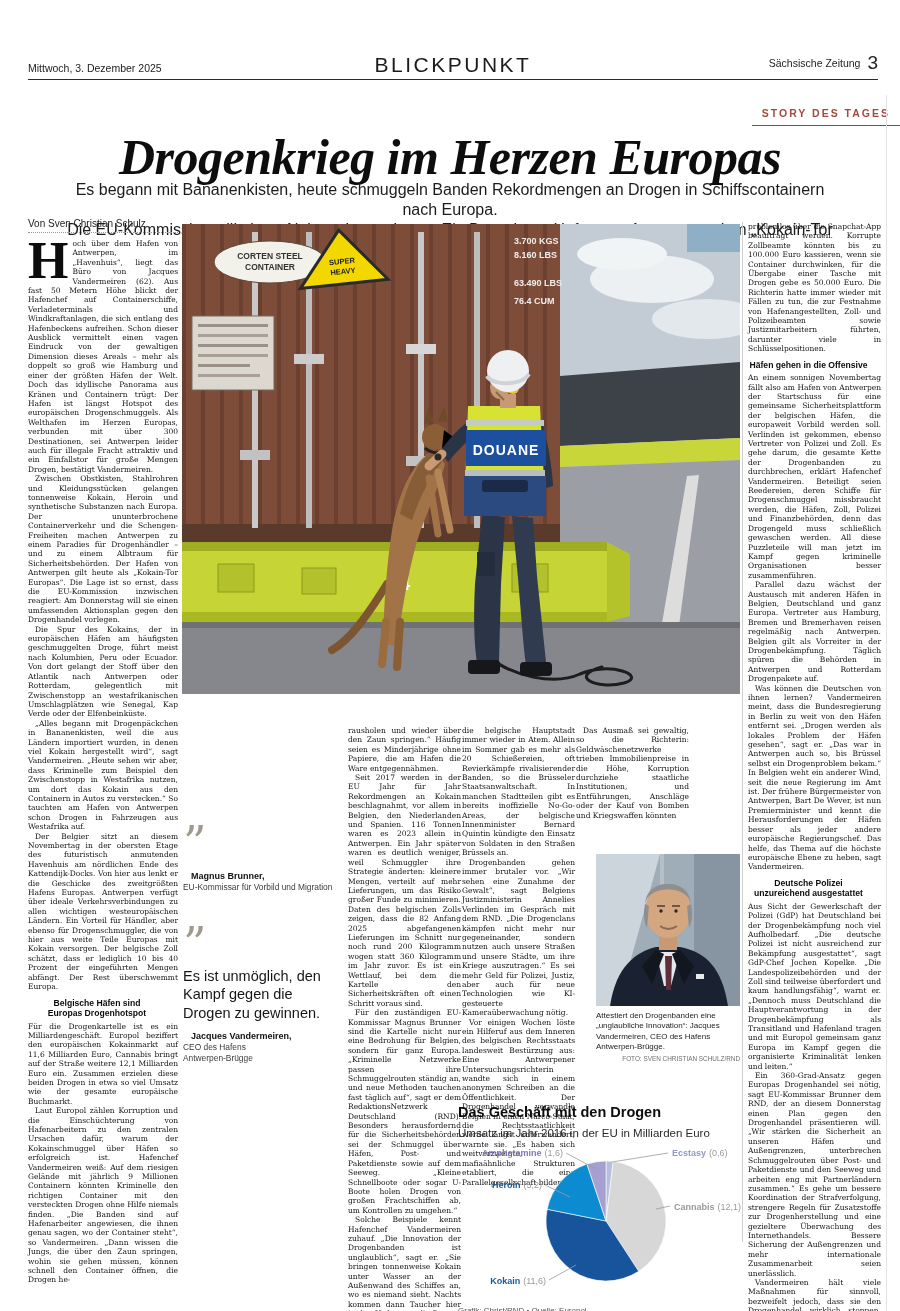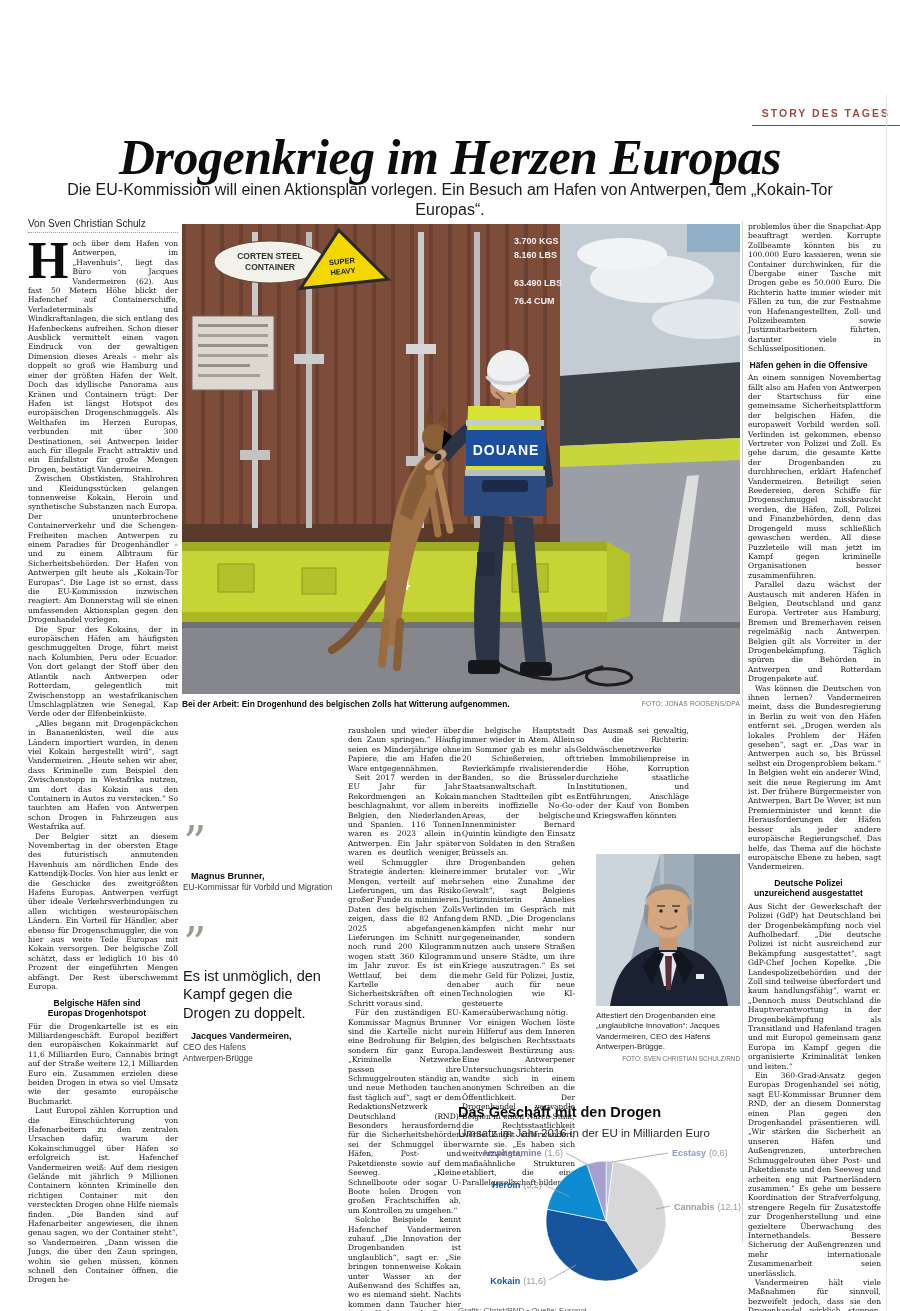--- a/index.html
+++ b/index.html
@@ -53,26 +53,34 @@
   .leader{stroke:#9a9a9a;stroke-width:.8;}
   
   .vrule{position:absolute;left:742px;top:222px;width:1px;height:1020px;background:#cfcfcf;}
   .edge{position:absolute;left:886px;top:95px;bottom:0;width:1px;background:#e2e2e2;}
 </style>
 </head>
 <body>
 
 <div class="page">
 
+  <div class="masthead">
+    <div class="m-date">Mittwoch, 3. Dezember 2025</div>
+    <div class="m-section">BLICKPUNKT</div>
+    <div class="m-right">
+      <span>Sächsische Zeitung</span><span class="m-page">3</span>
+    </div>
+  </div>
 
   <div class="kicker-wrap">
     <span class="kicker">STORY DES TAGES</span>
   </div>
   <h1 class="headline" style="margin:12px;font-style:italic;">Drogenkrieg im Herzen Europas</h1>
   <div class="subtitle">
+    <div>Es begann mit Bananenkisten, heute schmuggeln Banden Rekordmengen an Drogen in Schiffscontainern nach Europa.</div>
     <div>Die EU-Kommission will einen Aktionsplan vorlegen. Ein Besuch am Hafen von Antwerpen, dem „Kokain-Tor Europas“.</div>
   </div>
 
   <div class="col" style="left:28px;top:218px;width:150px;">
     <div class="byline">Von Sven Christian Schulz</div>
     <p class="bp noind"><span class="dropcap">H</span><span>och über dem Hafen von Antwerpen, im „Havenhuis“, liegt das Büro von Jacques Vandermeiren (62). Aus fast 50 Metern Höhe blickt der Hafenchef auf Containerschiffe, Verladeterminals und Windkraftanlagen, die sich entlang des Hafenbeckens aufreihen. Schon dieser Ausblick vermittelt einen vagen Eindruck von der gewaltigen Dimension dieses Areals – mehr als doppelt so groß wie Hamburg und einer der größten Häfen der Welt. Doch das idyllische Panorama aus Kränen und Containern trügt: Der Hafen ist längst Hotspot des europäischen Drogenschmuggels. Als Welthafen im Herzen Europas, verbunden mit über 300 Destinationen, sei Antwerpen leider auch für illegale Fracht attraktiv und ein Einfallstor für große Mengen Drogen, bestätigt Vandermeiren.</span></p>
     <p class="bp">Zwischen Obstkisten, Stahlrohren und Kleidungsstücken gelangen tonnenweise Kokain, Heroin und synthetische Substanzen nach Europa. Der ununterbrochene Containerverkehr und die Schengen-Freiheiten machen Antwerpen zu einem Paradies für Drogenhändler – und zu einem Albtraum für Sicherheitsbehörden. Der Hafen von Antwerpen gilt heute als „Kokain-Tor Europas“. Die Lage ist so ernst, dass die EU-Kommission inzwischen reagiert: Am Donnerstag will sie einen umfassenden Aktionsplan gegen den Drogenhandel vorlegen.</p>
     <p class="bp">Die Spur des Kokains, der in europäischen Häfen am häufigsten geschmuggelten Droge, führt meist nach Kolumbien, Peru oder Ecuador. Von dort gelangt der Stoff über den Atlantik nach Antwerpen oder Rotterdam, gelegentlich mit Zwischenstopp an westafrikanischen Umschlagplätzen wie Senegal, Kap Verde oder der Elfenbeinküste.</p>
     <p class="bp">„Alles begann mit Drogenpäckchen in Bananenkisten, weil die aus Ländern importiert wurden, in denen viel Kokain hergestellt wird“, sagt Vandermeiren. „Heute sehen wir aber, dass Kriminelle zum Beispiel den Zwischenstopp in Westafrika nutzen, um dort das Kokain aus den Containern in Autos zu verstecken.“ So tauchten am Hafen von Antwerpen schon Drogen in Fahrzeugen aus Westafrika auf.</p>
     <p class="bp">Der Belgier sitzt an diesem Novembertag in der obersten Etage des futuristisch anmutenden Havenhuis am nördlichen Ende des Kattendijk-Docks. Von hier aus lenkt er die Geschicke des zweitgrößten Hafens Europas. Antwerpen verfügt über ideale Verkehrsverbindungen zu allen wichtigen westeuropäischen Ländern. Ein Vorteil für Händler, aber ebenso für Drogenschmuggler, die von hier aus weite Teile Europas mit Kokain versorgen. Der belgische Zoll schätzt, dass er lediglich 10 bis 40 Prozent der eingeführten Mengen abfängt. Der Rest überschwemmt Europa.</p>
@@ -190,34 +198,30 @@
       <rect x="300" y="256" width="46" height="12" rx="3" fill="#1b2a47"></rect>
       <rect x="318" y="170" width="16" height="14" fill="#c79a75"></rect>
       <ellipse cx="318" cy="163" rx="10" ry="12" fill="#c79a75"></ellipse>
       <circle cx="331" cy="164" r="6" fill="#e8c83c"></circle>
       <circle cx="326" cy="147" r="21" fill="#eef0f2"></circle>
       <path d="M305,152 C310,162 340,162 347,150" stroke="#cfd3d8" stroke-width="4" fill="none"></path>
       <path d="M314,168 L322,176" stroke="#8c6a4c" stroke-width="2"></path>
     </g>
   </svg>
 
-  <div class="photo-cap">
-    <span>Bei der Arbeit: Ein Drogenhund des belgischen Zolls hat Witterung aufgenommen.</span>
-    <span class="photo-credit">FOTO: JONAS ROOSENS/DPA</span>
-  </div>
 
   <div class="quotecol">
     <div class="quote">
       <div class="qmark">”</div>
       <div class="qname">Magnus Brunner,</div>
       <div class="qrole">EU-Kommissar für Vorbild und Migration</div>
     </div>
     <div class="quote">
       <div class="qmark">”</div>
-      <div class="qtext">Es ist unmöglich, den Kampf gegen die Drogen zu doppelt.</div>
+      <div class="qtext">Es ist unmöglich, den Kampf gegen die Drogen zu gewinnen.</div>
       <div class="qname">Jacques Vandermeiren,</div>
       <div class="qrole">CEO des Hafens
 Antwerpen-Brügge</div>
     </div>
   </div>
 
   <div class="col" style="left:348px;top:726px;width:113px;">
     <p class="bp noind">rausholen und wieder über den Zaun springen.“ Häufig seien es Minderjährige ohne Papiere, die am Hafen die Ware entgegennähmen.</p>
     <p class="bp">Seit 2017 werden in der EU Jahr für Jahr Rekordmengen an Kokain beschlagnahmt, vor allem in Belgien, den Niederlanden und Spanien. 116 Tonnen waren es 2023 allein in Antwerpen. Ein Jahr später waren es deutlich weniger, weil Schmuggler ihre Strategie änderten: kleinere Mengen, verteilt auf mehr Lieferungen, um das Risiko großer Funde zu minimieren. Daten des belgischen Zolls zeigen, dass die 82 Anfang 2025 abgefangenen Lieferungen im Schnitt nur noch rund 200 Kilogramm wogen statt 360 Kilogramm im Jahr zuvor. Es ist ein Wettlauf, bei dem die Kartelle den Sicherheitskräften oft einen Schritt voraus sind.</p>
     <p class="bp">Für den zuständigen EU-Kommissar Magnus Brunner sind die Kartelle nicht nur eine Bedrohung für Belgien, sondern für ganz Europa. „Kriminelle Netzwerke passen ihre Schmuggelrouten ständig an, und neue Methoden tauchen fast täglich auf“, sagt er dem RedaktionsNetzwerk Deutschland (RND). Besonders herausfordernd für die Sicherheitsbehörden sei der Schmuggel über Häfen, Post- und Paketdienste sowie auf dem Seeweg. „Kleine Schnellboote oder sogar U-Boote holen Drogen von großen Frachtschiffen ab, um Kontrollen zu umgehen.“</p>

